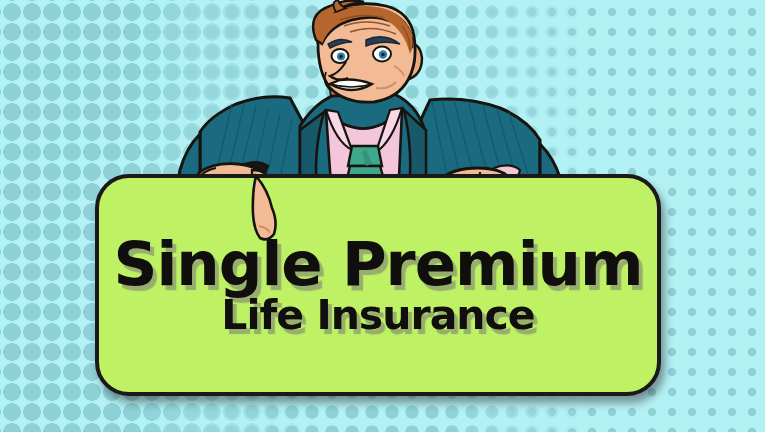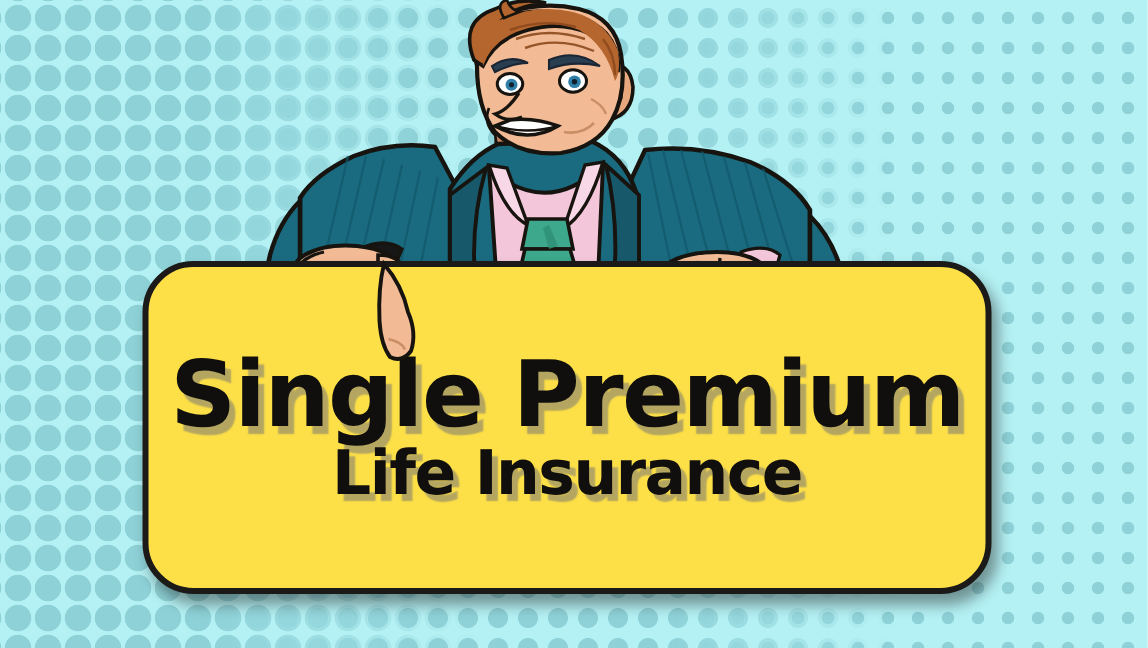--- a/index.html
+++ b/index.html
@@ -47,21 +47,21 @@
     position:absolute;
     left:0; top:0;
     width:765px; height:432px;
   }
 
   
   #board {
     position:absolute;
     left:95px; top:174px;
     width:566px; height:222px;
-    background:#fde047;
+    background:#bef264;
     border:4px solid #1b1a18;
     border-radius:34px;
     box-shadow:4px 7px 9px rgba(20,18,16,0.42);
     z-index:6;
     display:flex;
     flex-direction:column;
     align-items:center;
     justify-content:center;
     overflow:hidden;
   }

